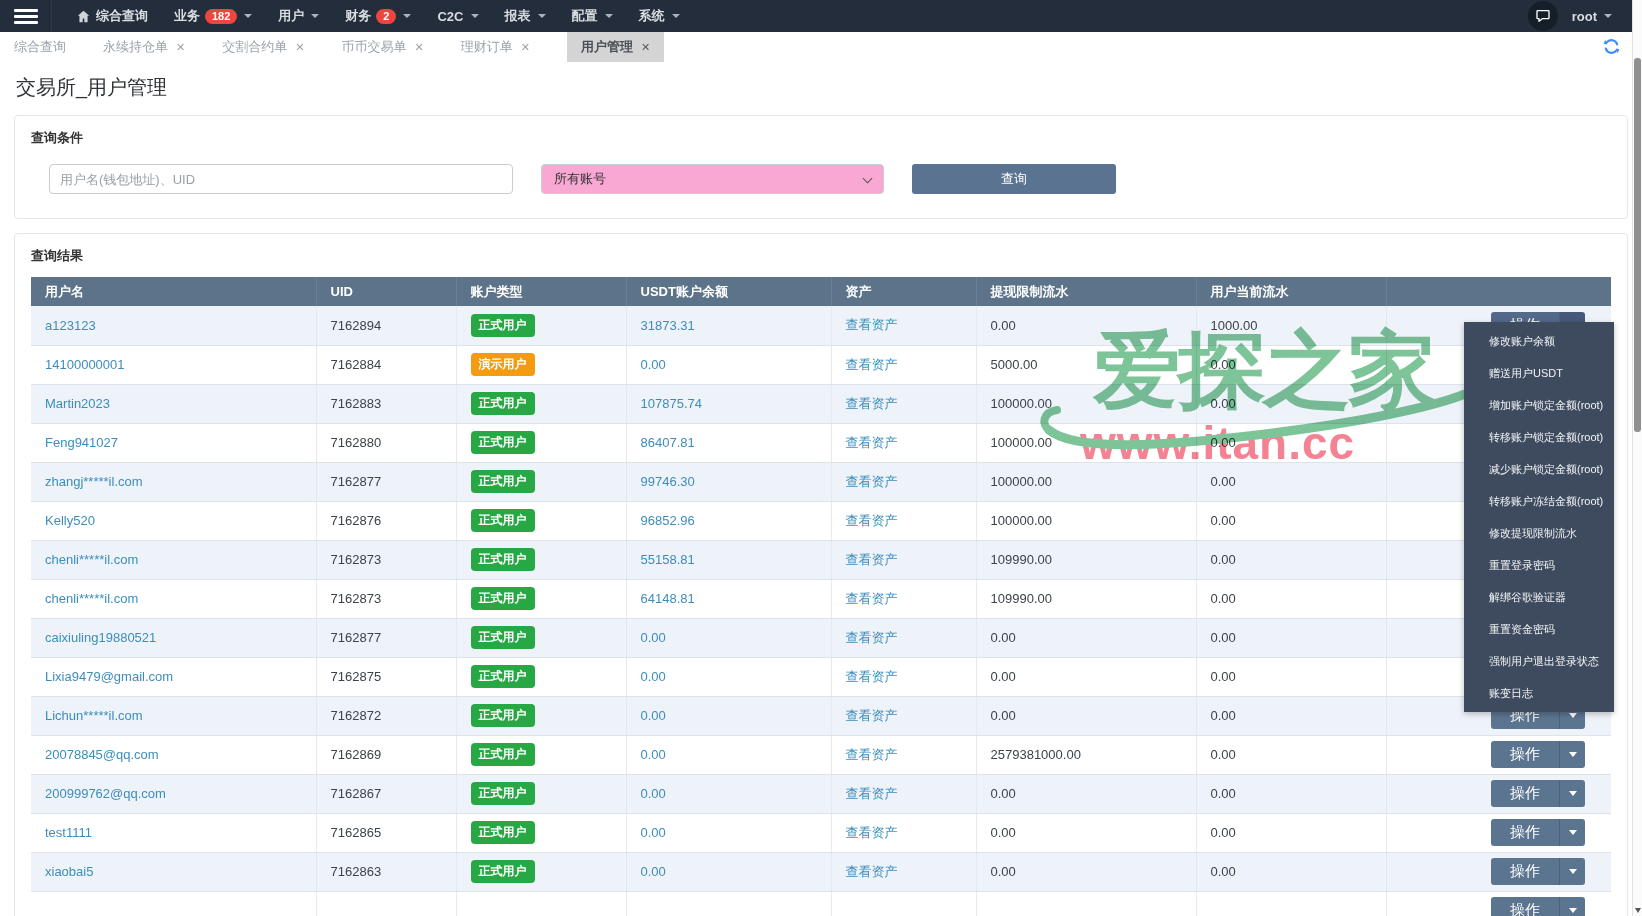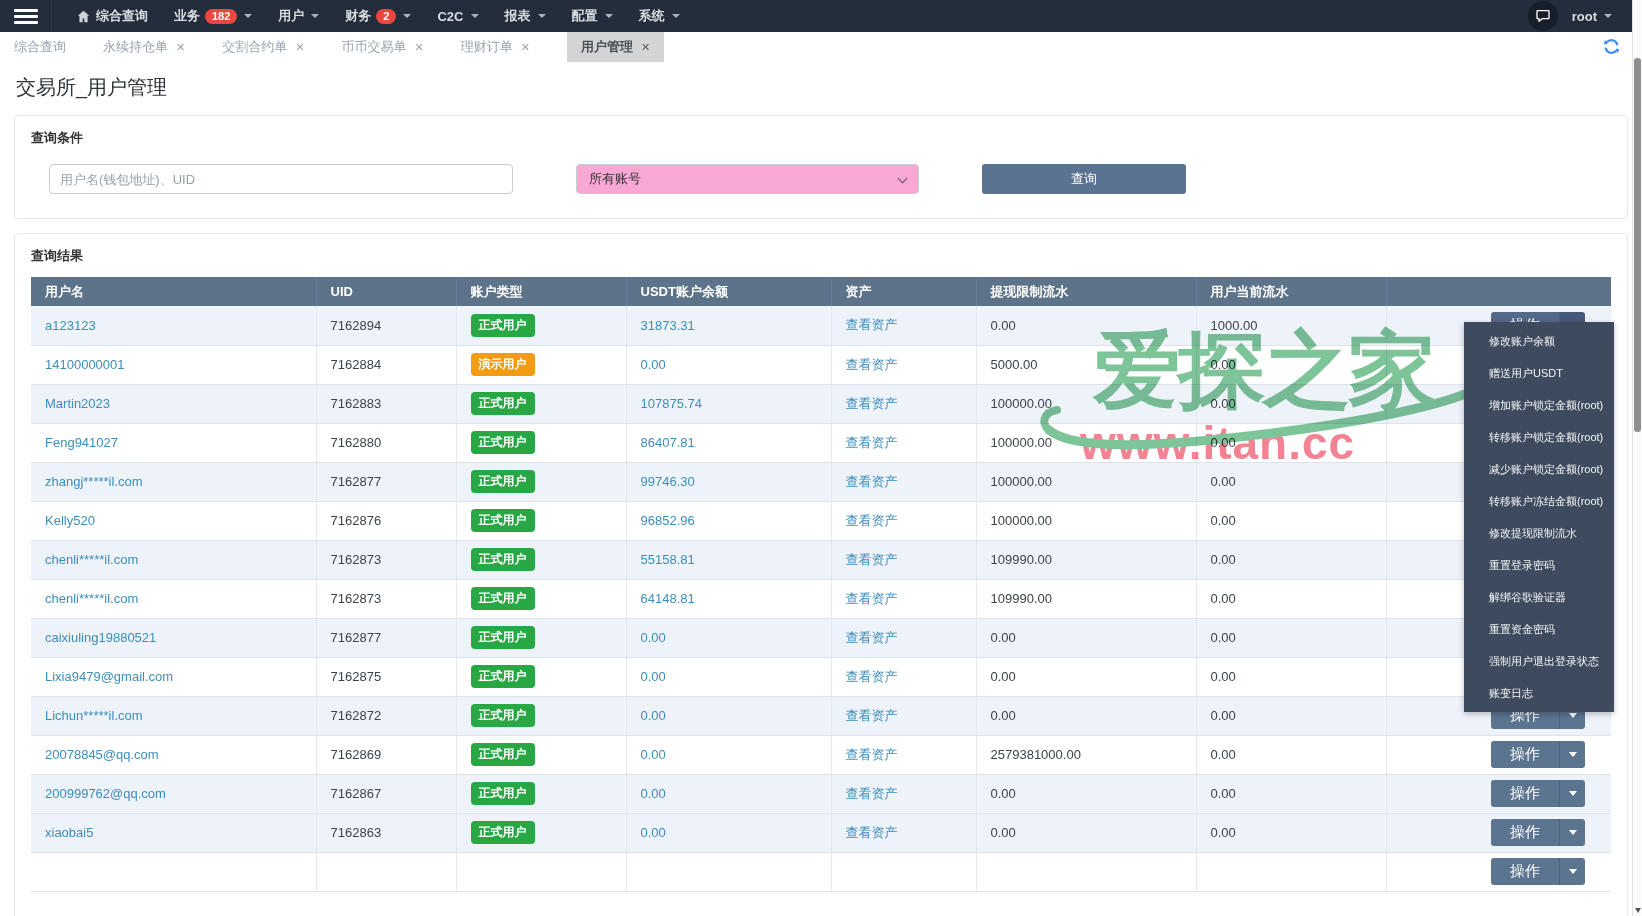--- a/index.html
+++ b/index.html
@@ -29,21 +29,21 @@
   .tab.active { background:#d4d4d4; color:#4a4f57; padding:0 14px; font-weight:bold; }
   .tab.active .tab-x { color:#555a61; }
   .refresh-btn { position:absolute; right:22px; top:6px; cursor:pointer; }
 
   
   .content { padding:8px 14px 0; }
   .page-title { font-size:20px; font-weight:500; color:#2f3338; margin:4px 0 14px 2px; }
   .card { background:#fff; border:1px solid #e7e7e7; border-radius:4px; }
   .card-filter { padding:13px 16px 24px; margin-bottom:14px; }
   .section-label { font-size:13px; font-weight:bold; color:#333; }
-  .form-row { display:flex; align-items:center; margin-top:17px; padding-left:18px;gap:35px; }
+  .form-row { display:flex; align-items:center; margin-top:17px; padding-left:18px; }
   .search-input { width:464px; height:30px; border:1px solid #c8cdd3; border-radius:4px; padding:0 10px; font-size:13px; color:#333; outline:none; font-family:inherit; }
   .search-input::placeholder { color:#9aa0a8; }
   .select-box { width:343px; height:30px; border:1px solid #c8cdd3; border-radius:4px; margin-left:28px; display:flex; align-items:center; padding:0 12px; font-size:13px; color:#333; position:relative; cursor:pointer; background:#f9a8d4; }
   .select-chevron { position:absolute; right:12px; top:10px; width:7px; height:7px; border-right:1.5px solid #555; border-bottom:1.5px solid #555; transform:rotate(45deg); }
   .search-btn { width:204px; height:30px; margin-left:28px; background:#5a7391; border:none; border-radius:3px; color:#fff; font-size:13px; cursor:pointer; font-family:inherit; }
 
   .card-results { padding:13px 16px 0; min-height:700px; }
   table { width:100%; border-collapse:collapse; table-layout:fixed; margin-top:12px; font-size:13px; }
   thead th { background:#5c7389; color:#fff; height:29px; text-align:left; padding-left:14px; font-weight:bold; border-right:1px solid #6a809a; overflow:hidden; white-space:nowrap; }
   thead th:last-child { border-right:none; }
@@ -432,20 +432,37 @@
             <td>0.00</td>
             <td>
               <div class="btn-group">
                 <button class="btn-main">操作</button>
                 <button class="btn-caret">
                   <i></i>
                 </button>
               </div>
             </td>
           </tr>
+          <tr>
+            <td><a class="link">test1111</a></td>
+            <td>7162865</td>
+            <td><span class="badge-type badge-formal">正式用户</span></td>
+            <td><a class="link">0.00</a></td>
+            <td><a class="link">查看资产</a></td>
+            <td>0.00</td>
+            <td>0.00</td>
+            <td>
+              <div class="btn-group">
+                <button class="btn-main">操作</button>
+                <button class="btn-caret">
+                  <i></i>
+                </button>
+              </div>
+            </td>
+          </tr>
           <tr class="stripe">
             <td><a class="link">xiaobai5</a></td>
             <td>7162863</td>
             <td><span class="badge-type badge-formal">正式用户</span></td>
             <td><a class="link">0.00</a></td>
             <td><a class="link">查看资产</a></td>
             <td>0.00</td>
             <td>0.00</td>
             <td>
               <div class="btn-group">

